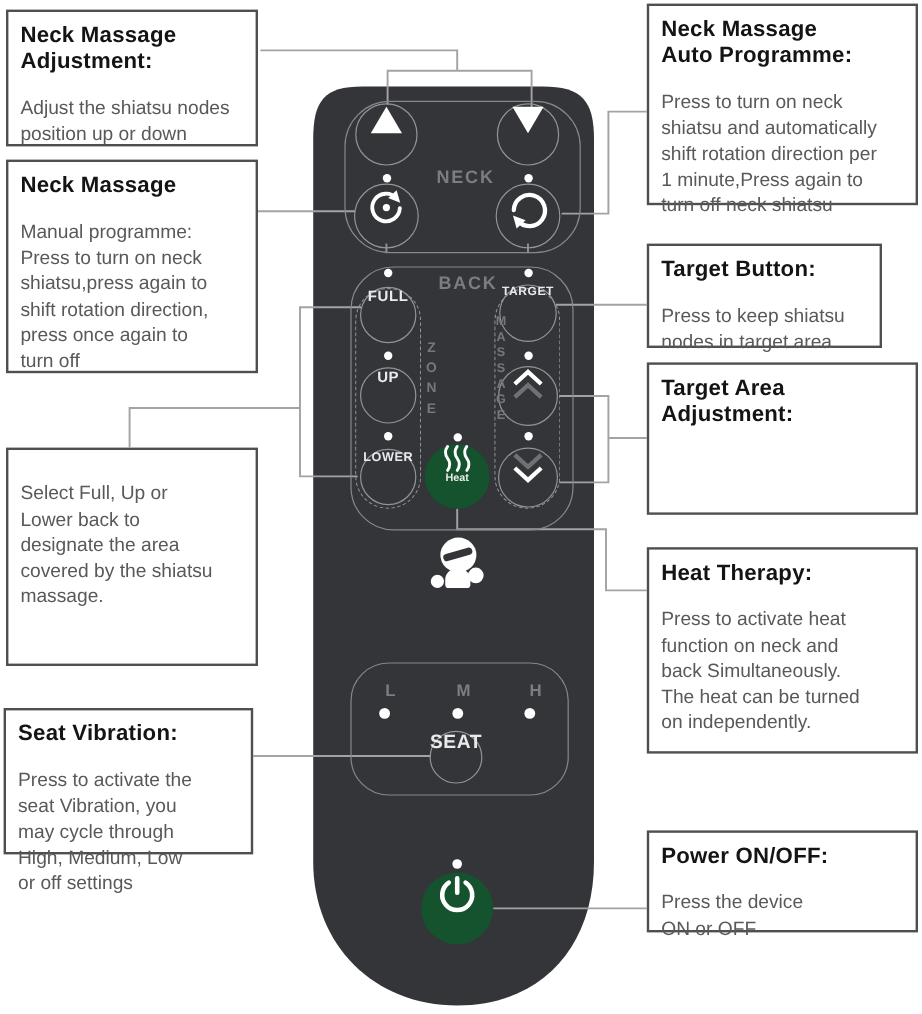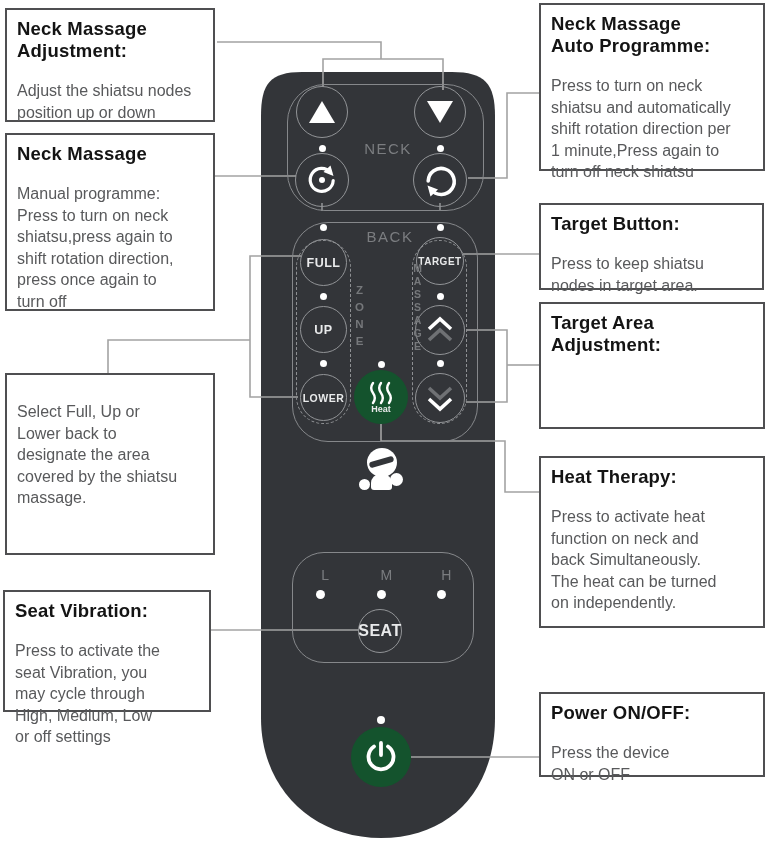--- a/index.html
+++ b/index.html
@@ -22,27 +22,27 @@
   }
   
   .outline{
     position:absolute;box-sizing:border-box;border:1.5px solid #86888b;
   }
   .dashed{
     position:absolute;box-sizing:border-box;border:1.5px dashed #8e9093;border-radius:27px;
   }
   .btn{
     position:absolute;box-sizing:border-box;border:1.5px solid #929497;border-radius:50%;
-    display:flex;align-items:center;justify-content:center;flex-direction:column;
+    display:flex;align-items:center;flex-direction:column;
     color:#e9eaeb;background:transparent;cursor:pointer;
   }
   .btn.red{background:#14532d;border:none;}
   .dot{position:absolute;background:#ffffff;border-radius:50%;}
   .rlabel{
-    position:absolute;color:#7b7d80;font-weight:normal;letter-spacing:1.5px;
+    position:absolute;color:#7b7d80;font-weight:bold;letter-spacing:1.5px;
     transform:translate(-50%,-50%);
     padding-left:12px;
   }
   .vlabel{
     position:absolute;width:11px;color:#76787b;font-weight:bold;text-align:center;
     word-break:break-all;
   }
   .btn-text{font-weight:bold;letter-spacing:.5px;}
   
   .mascot{position:absolute;left:352px;top:448px;width:58px;height:46px;}
@@ -131,21 +131,21 @@
   <div class="box" style="left:539px;top:3px;width:226px;height:168px">
     <div class="box-title">Neck Massage
 Auto Programme:</div>
     <div class="box-body">Press to turn on neck
 shiatsu and automatically
 shift rotation direction per
 1 minute,Press again to
 turn off neck shiatsu</div>
   </div>
 
-  <div class="box" style="left:539px;top:203px;width:225px;height:87px">
+  <div class="box" style="left:539px;top:203px;width:196px;height:87px">
     <div class="box-title">Target Button:</div>
     <div class="box-body">Press to keep shiatsu
 nodes in target area.</div>
   </div>
 
   <div class="box" style="left:539px;top:302px;width:226px;height:127px">
     <div class="box-title">Target Area
 Adjustment:</div>
   </div>
 

